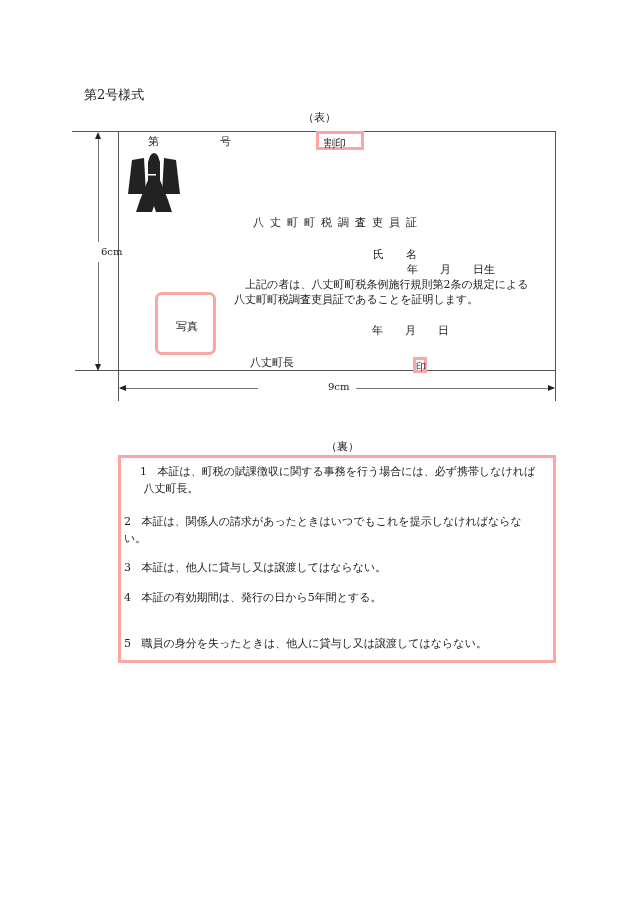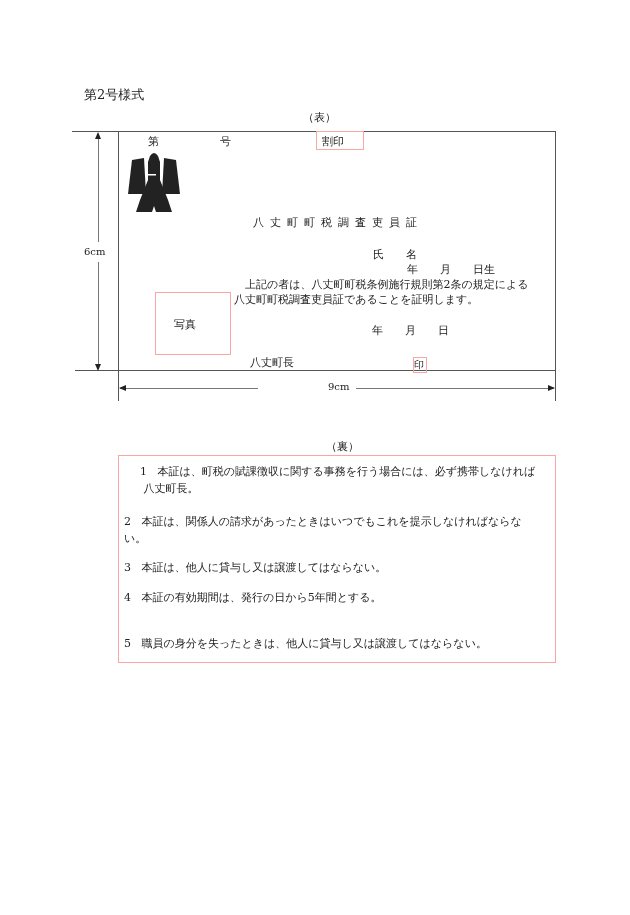--- a/index.html
+++ b/index.html
@@ -1,21 +1,21 @@
 <!DOCTYPE html>
 <html><head>
 <meta charset="utf-8">
 <style>
   html, body { margin:0; padding:0; background:#fff; }
   body { width:630px; height:915px; position:relative; overflow:hidden;
          font-family:"DejaVu Serif","Liberation Serif",serif; color:#222; font-size:11px; }
   .abs { position:absolute; white-space:nowrap; }
   .hline { position:absolute; height:1px; background:#555; }
   .vline { position:absolute; width:1px; background:#555; }
-  .box { position:absolute; border:1px solid #fca5a5; box-sizing:border-box; }
+  .box { position:absolute; border:3px solid #fca5a5; box-sizing:border-box; }
   .dim-arrow-v { position:absolute; width:1px; background:#777; }
   .arrow-up { position:absolute; width:0; height:0; border-left:3px solid transparent; border-right:3px solid transparent; border-bottom:7px solid #222; }
   .arrow-down { position:absolute; width:0; height:0; border-left:3px solid transparent; border-right:3px solid transparent; border-top:7px solid #222; }
   .arrow-left { position:absolute; width:0; height:0; border-top:3px solid transparent; border-bottom:3px solid transparent; border-right:7px solid #222; }
   .arrow-right { position:absolute; width:0; height:0; border-top:3px solid transparent; border-bottom:3px solid transparent; border-left:7px solid #222; }
   .spaced { letter-spacing:6px; }
   .back-item { position:absolute; left:124px; width:430px; line-height:17px; font-size:11px; }
 </style>
 </head>
 <body>
@@ -44,36 +44,36 @@
       <rect x="24" y="24" width="8" height="1.5" fill="#fff"></rect>
     </svg>
   </div>
 
   <div class="abs spaced" style="left:253px;top:215px;font-size:11px;">八丈町町税調査吏員証</div>
   <div class="abs" style="left:373px;top:247px;">氏　　名</div>
   <div class="abs" style="left:407px;top:262px;">年　　月　　日生</div>
   <div class="abs" style="left:245px;top:277px;">上記の者は、八丈町町税条例施行規則第2条の規定による</div>
   <div class="abs" style="left:234px;top:292px;">八丈町町税調査吏員証であることを証明します。</div>
 
-  <div class="box" style="left:155px;top:292px;width:76px;height:63px;">
+  <div class="box" style="left:155px;top:292px;width:61px;height:63px;border-radius:7px;">
     <span class="abs" style="left:18px;top:24px;">写真</span>
   </div>
 
   <div class="abs" style="left:372px;top:323px;">年　　月　　日</div>
   <div class="abs" style="left:250px;top:355px;">八丈町長</div>
   <div class="box" style="left:413px;top:357px;width:14px;height:16px;">
     <span class="abs" style="left:0px;top:0px;font-size:10px;">印</span>
   </div>
 
   <div>
     <div class="dim-arrow-v" style="left:98px;top:134px;height:108px;"></div>
     <div class="dim-arrow-v" style="left:98px;top:262px;height:106px;"></div>
     <div class="arrow-up" style="left:95px;top:132px;"></div>
     <div class="arrow-down" style="left:95px;top:364px;"></div>
-    <div class="abs" style="left:84px;top:246px;font-size:10px;">6cm</div>
+    <div class="abs" style="left:101px;top:246px;font-size:10px;">6cm</div>
   </div>
 
   <div>
     <div class="hline" style="left:120px;top:388px;width:138px;background:#777;"></div>
     <div class="hline" style="left:356px;top:388px;width:198px;background:#777;"></div>
     <div class="arrow-left" style="left:119px;top:385px;"></div>
     <div class="arrow-right" style="left:548px;top:385px;"></div>
     <div class="abs" style="left:328px;top:381px;font-size:10px;text-align:center;">9cm</div>
   </div>
 </div>

